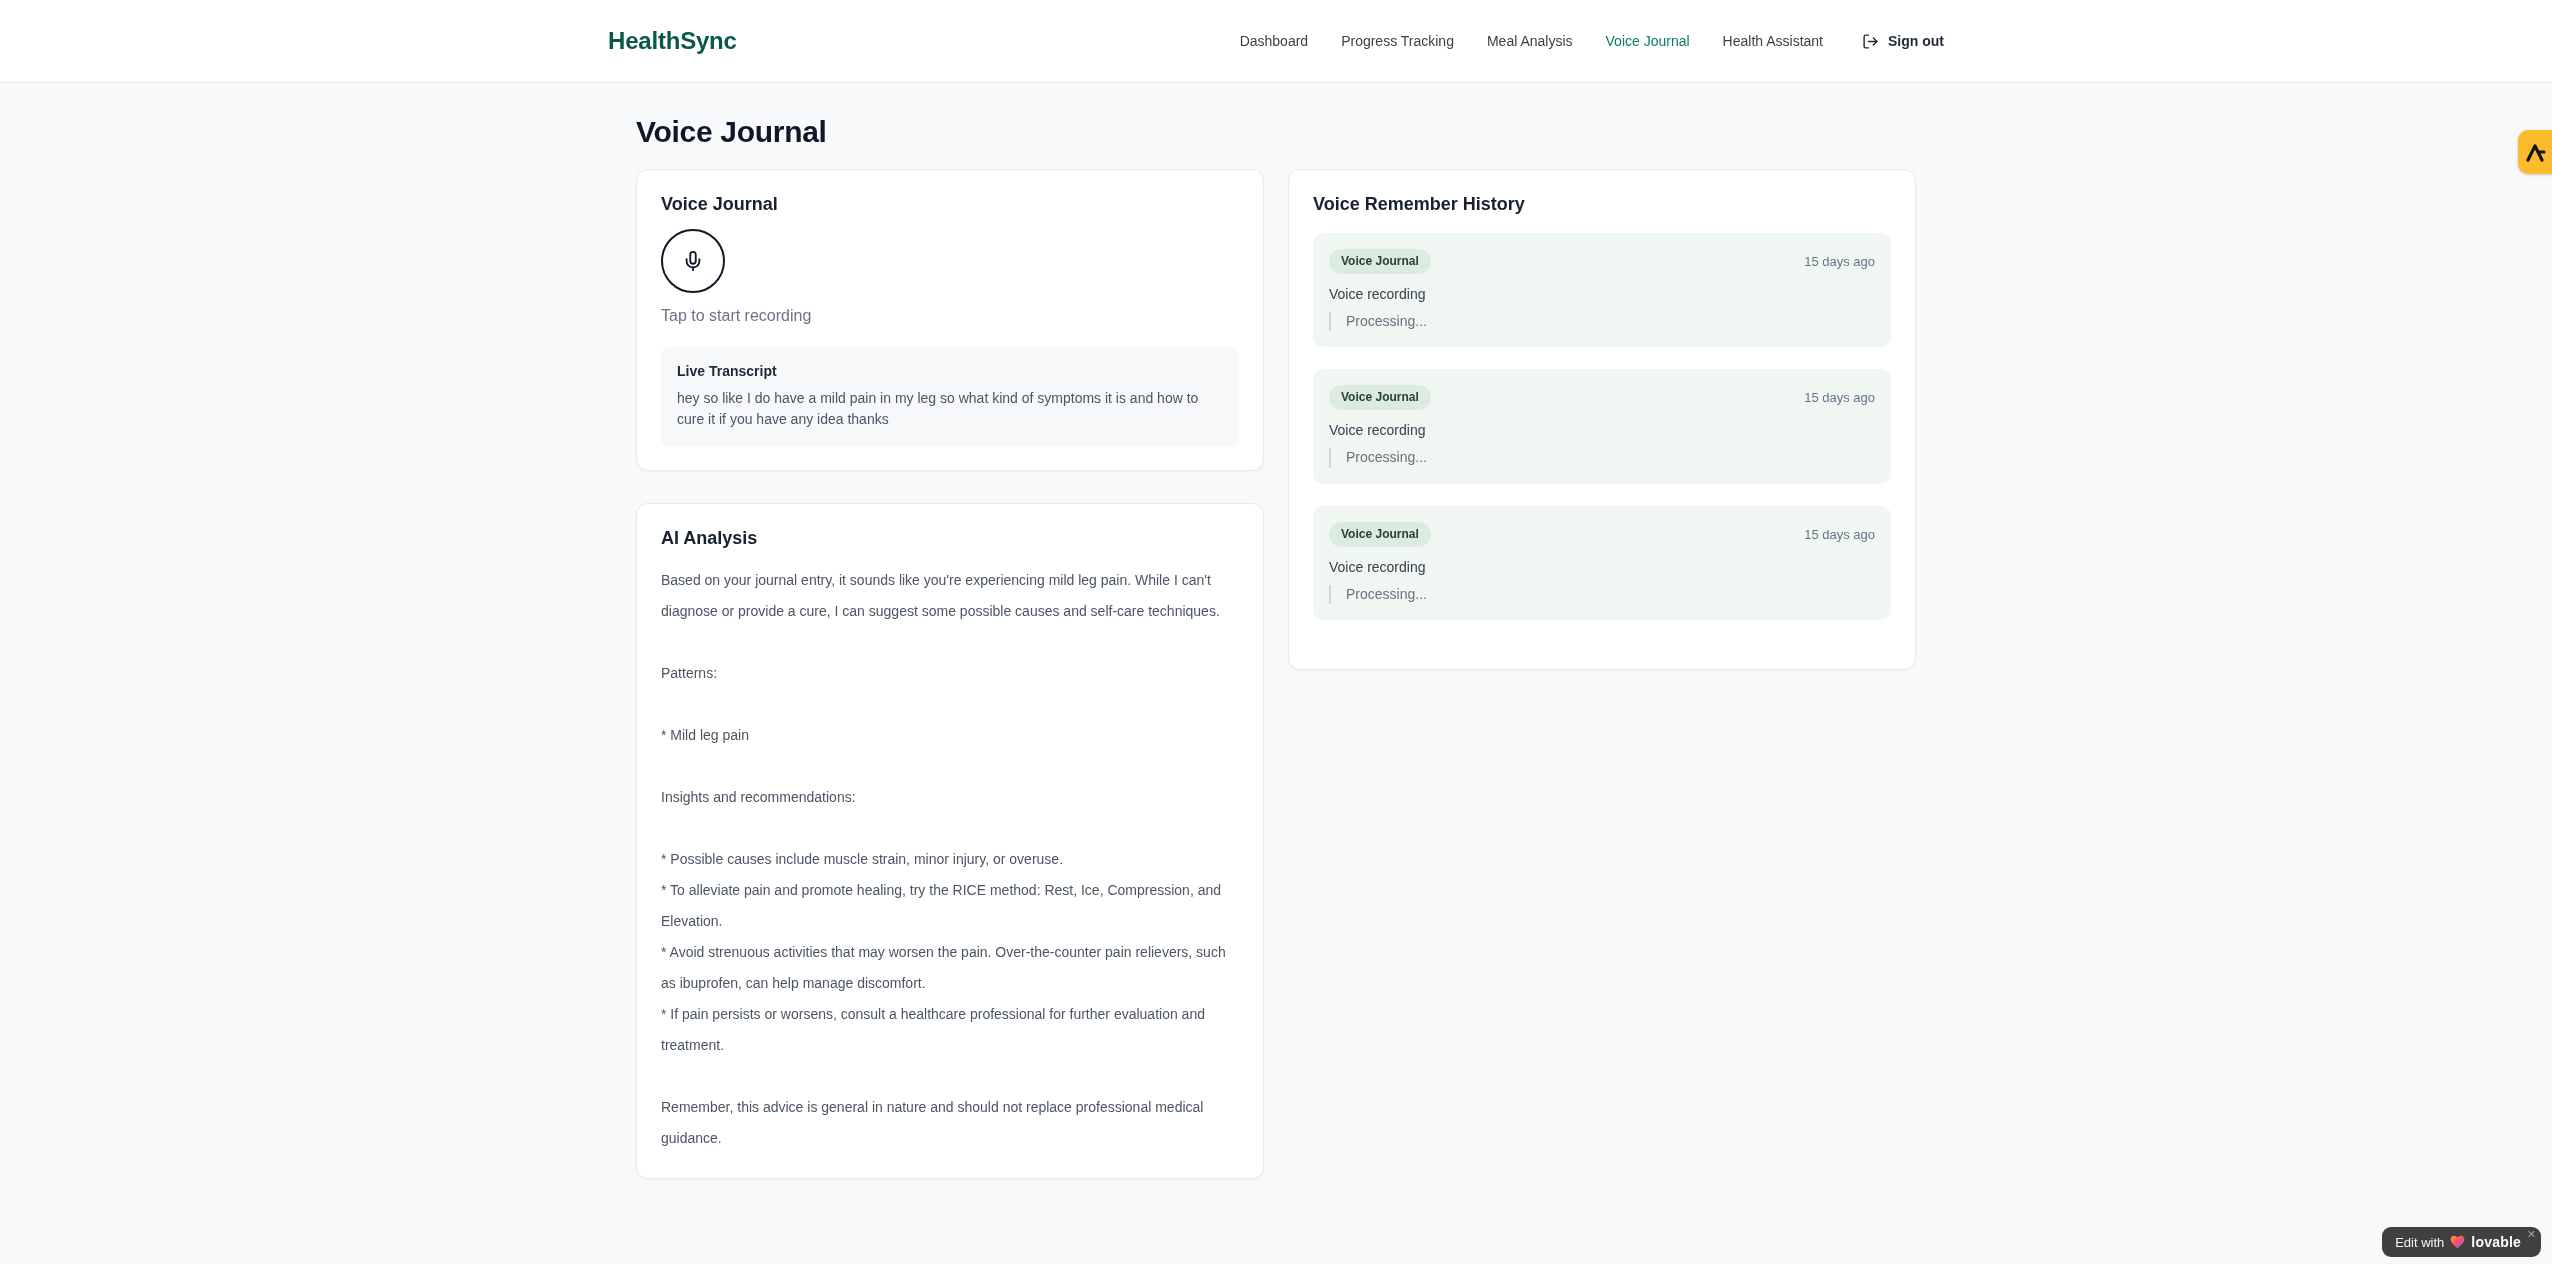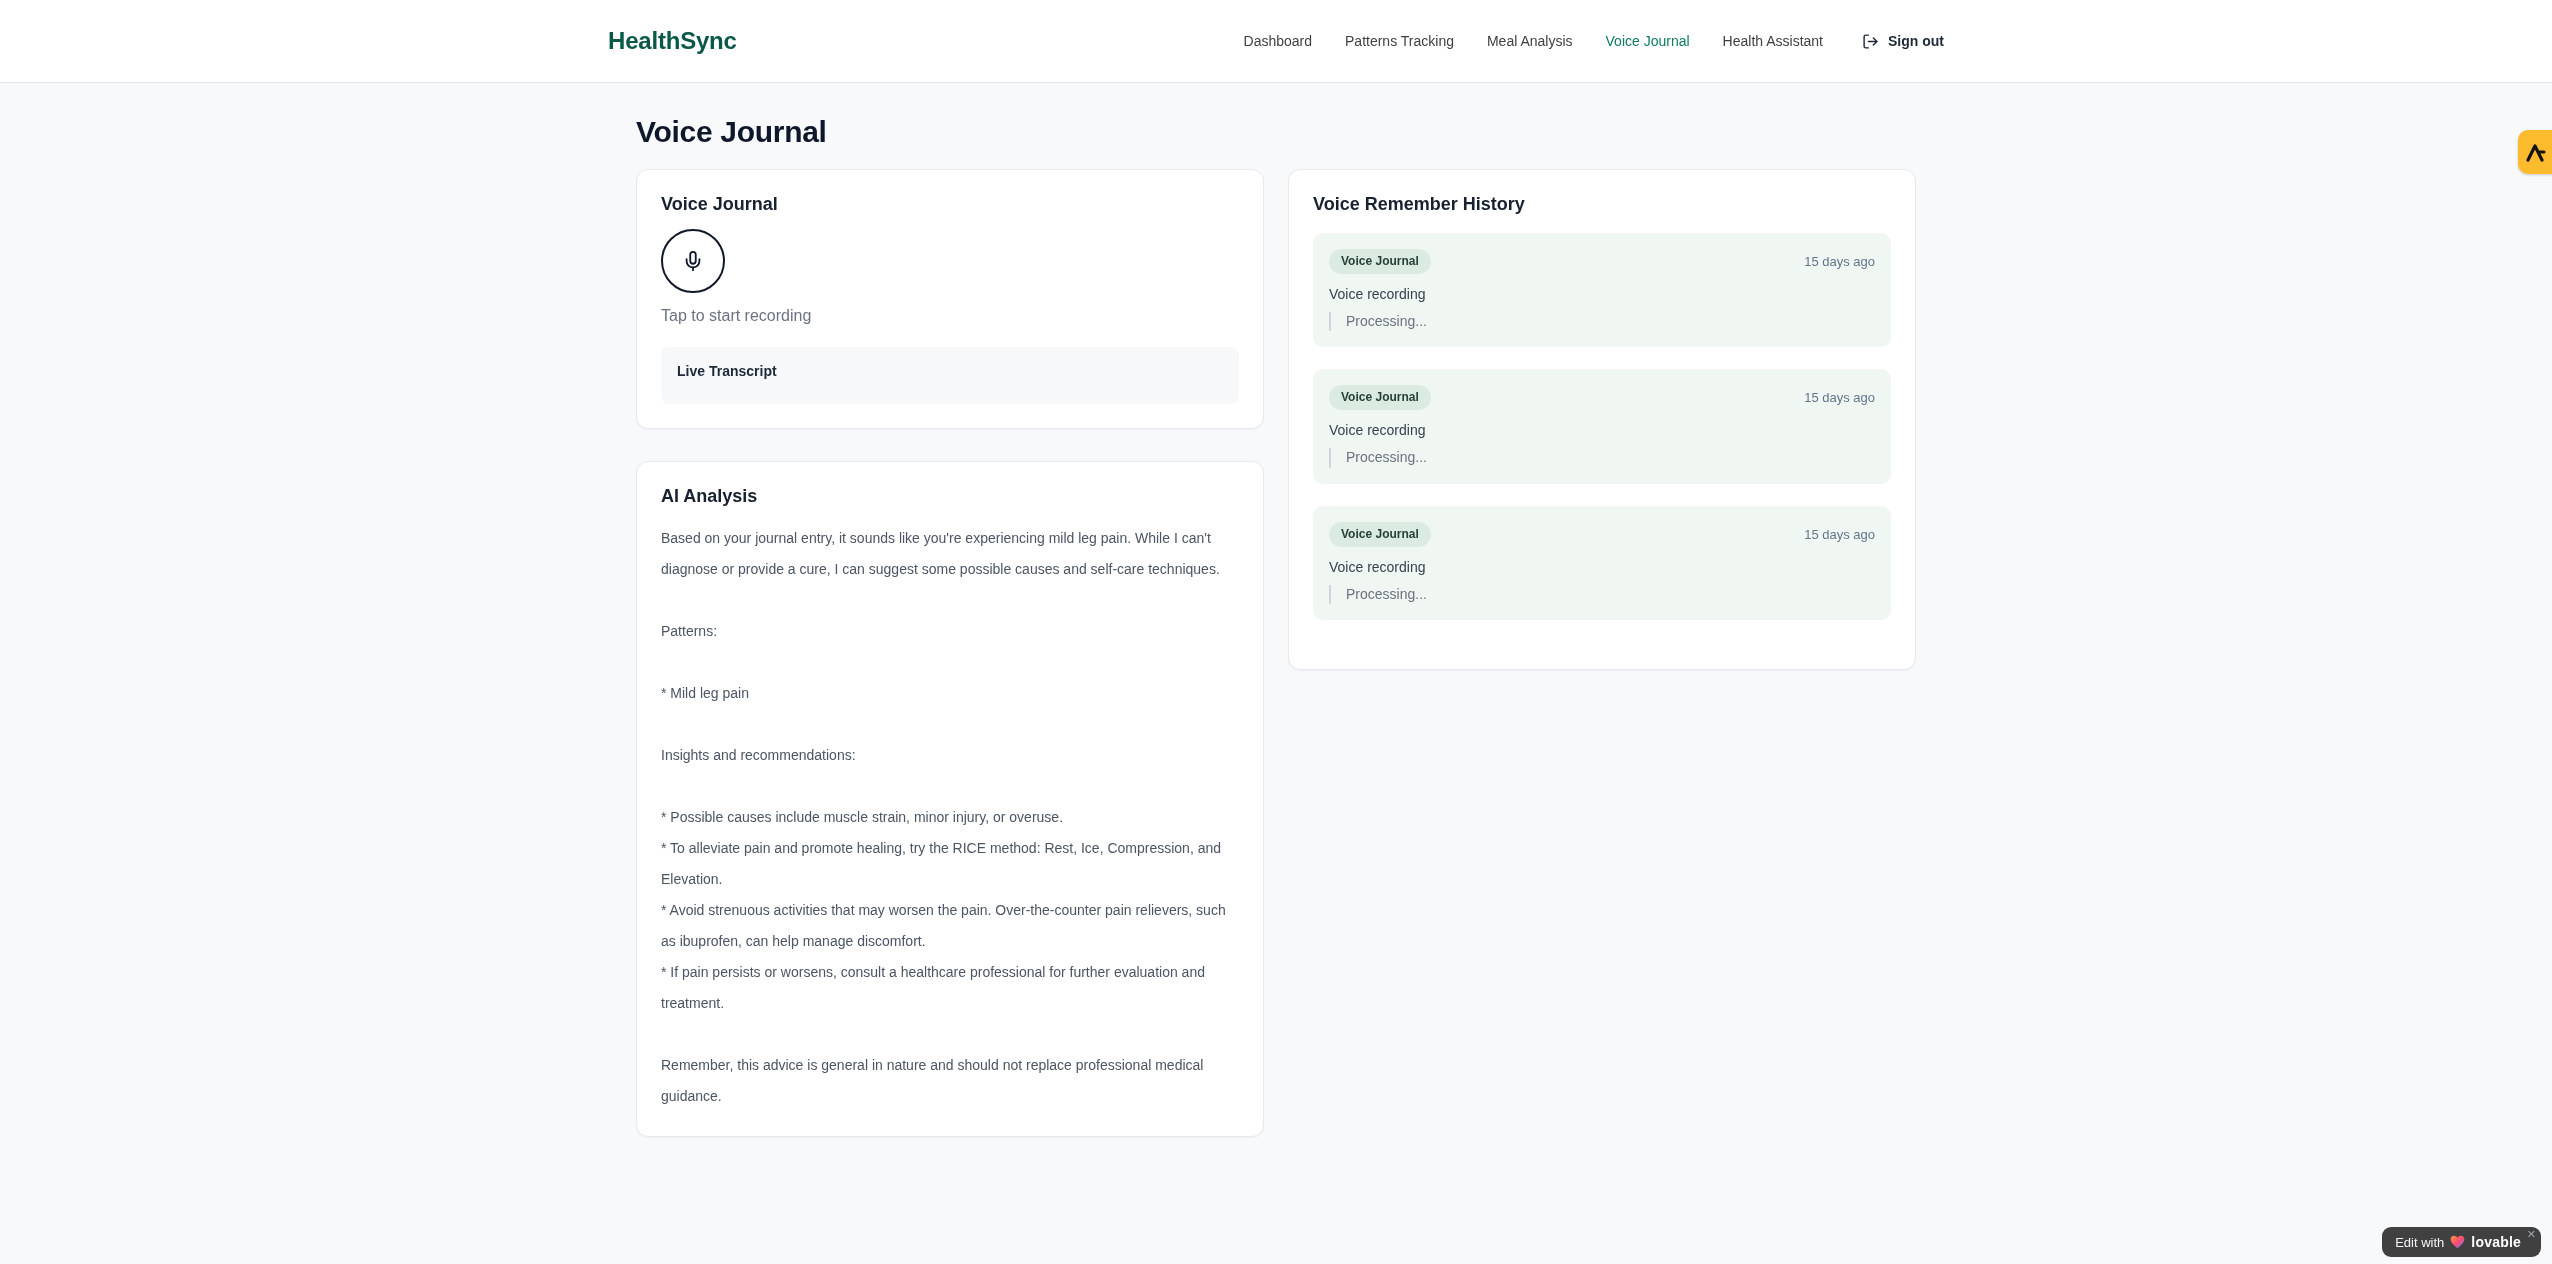--- a/index.html
+++ b/index.html
@@ -87,21 +87,21 @@
   }
 </style>
 </head>
 <body>
 
 <header class="header">
   <div class="header-inner">
     <div class="brand">HealthSync</div>
     <nav class="nav">
       <span class="nav-item">Dashboard</span>
-      <span class="nav-item">Patterns Tracking</span>
+      <span class="nav-item">Progress Tracking</span>
       <span class="nav-item">Meal Analysis</span>
       <span class="nav-item active">Voice Journal</span>
       <span class="nav-item">Health Assistant</span>
       <span class="signout">
         <span style="display:flex;">
           <svg width="17" height="17" viewBox="0 0 24 24" fill="none" stroke="#1f2937" stroke-width="2" stroke-linecap="round" stroke-linejoin="round">
             <path d="M9 21H5a2 2 0 0 1-2-2V5a2 2 0 0 1 2-2h4"></path>
             <polyline points="16 17 21 12 16 7"></polyline>
             <line x1="21" y1="12" x2="9" y2="12"></line>
           </svg>
@@ -128,20 +128,21 @@
                 <path d="M12 2a3 3 0 0 0-3 3v7a3 3 0 0 0 6 0V5a3 3 0 0 0-3-3Z"></path>
                 <path d="M19 10v2a7 7 0 0 1-14 0v-2"></path>
                 <line x1="12" y1="19" x2="12" y2="22"></line>
               </svg>
             </span>
           </button>
           <div class="tap-hint">Tap to start recording</div>
         </div>
         <div class="transcript-box">
           <div class="transcript-label">Live Transcript</div>
+          <div class="transcript-text">hey so like I do have a mild pain in my leg so what kind of symptoms it is and how to cure it if you have any idea thanks</div>
         </div>
       </section>
 
       <section class="card">
         <h2 class="card-title">AI Analysis</h2>
         <div class="analysis-body">Based on your journal entry, it sounds like you're experiencing mild leg pain. While I can't diagnose or provide a cure, I can suggest some possible causes and self-care techniques.
 
 Patterns:
 
 * Mild leg pain

